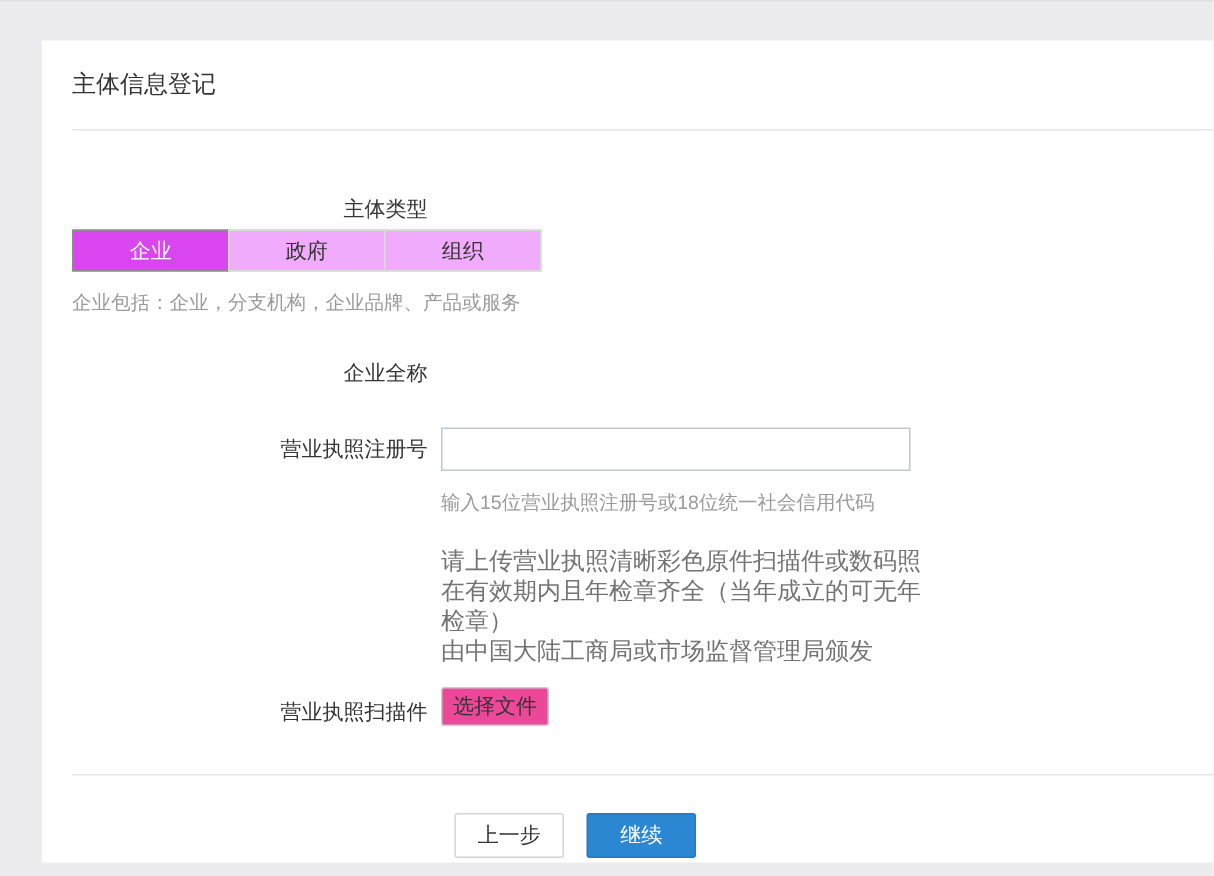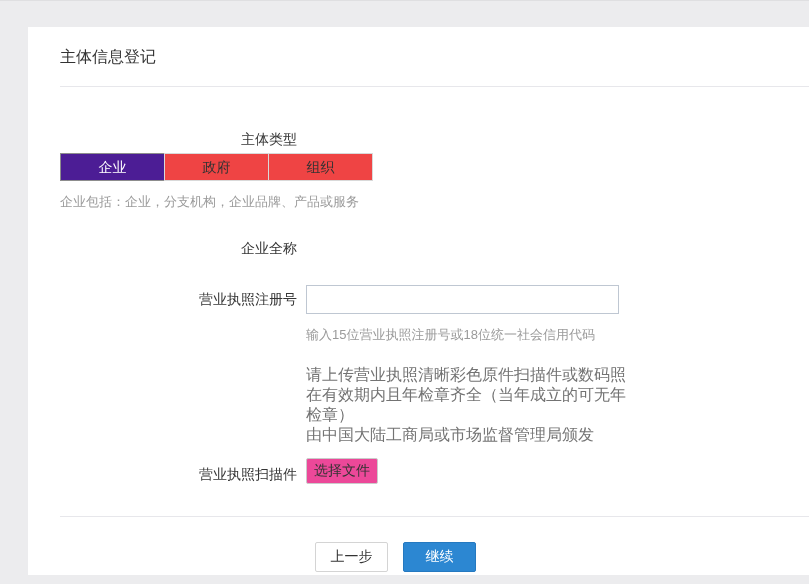--- a/index.html
+++ b/index.html
@@ -7,42 +7,42 @@
   body {
     font-family:"Liberation Sans","DejaVu Sans",sans-serif;
     background:#ececee;
     position:relative;
     overflow:hidden;
   }
   .page { width:809px; height:584px; position:relative; border-top:1px solid #dfdfe1; }
   .card {
     position:absolute; left:28px; top:26px; right:0; bottom:9px;
     background:#ffffff;
-    padding:22px 0 0 32px;
+    padding:22px 0 0 20px;
   }
   .page-title { font-size:16px; color:#333; font-weight:400; line-height:16px; margin-bottom:21px; }
   .divider { border:none; border-top:1px solid #e7e7eb; height:0; }
   .form { margin-top:38px; }
   .row { display:flex; align-items:flex-start; }
   .row-label {
     width:246px; text-align:right; padding-right:9px;
     font-size:14px; color:#353535; flex:none;
   }
   .row-content { width:330px; flex:none; }
   .lh-tabs { line-height:28px; }
   .lh-input { line-height:29px; }
   .lh-top { line-height:20px; }
   .tab-group { display:flex; width:313px; height:28px; }
   .tab {
     flex:1; text-align:center; font-size:14px; color:#333;
-    line-height:26px; border:1px solid #d9d9d9; background:#ef4444;
+    line-height:26px; border:1px solid #d9d9d9; background:#f0abfc;
     cursor:pointer;
   }
   .tab + .tab { margin-left:-1px; }
-  .tab.selected { background:#4c1d95; border-color:#8d8d8d; color:#fff; }
+  .tab.selected { background:#d946ef; border-color:#8d8d8d; color:#fff; }
   .helper {
     color:#9a9a9a; font-size:13px; line-height:19px; margin-top:11px;
     width:340px;
   }
   .text-input {
     width:313px; height:29px; border:1px solid #bfc7d2; background:#fff;
     font-size:14px; padding:0 7px; color:#333; outline:none; border-radius:0;
   }
   .scan-help-line { color:#737373; font-size:16px; line-height:20px; }
   .choose-file-btn {

